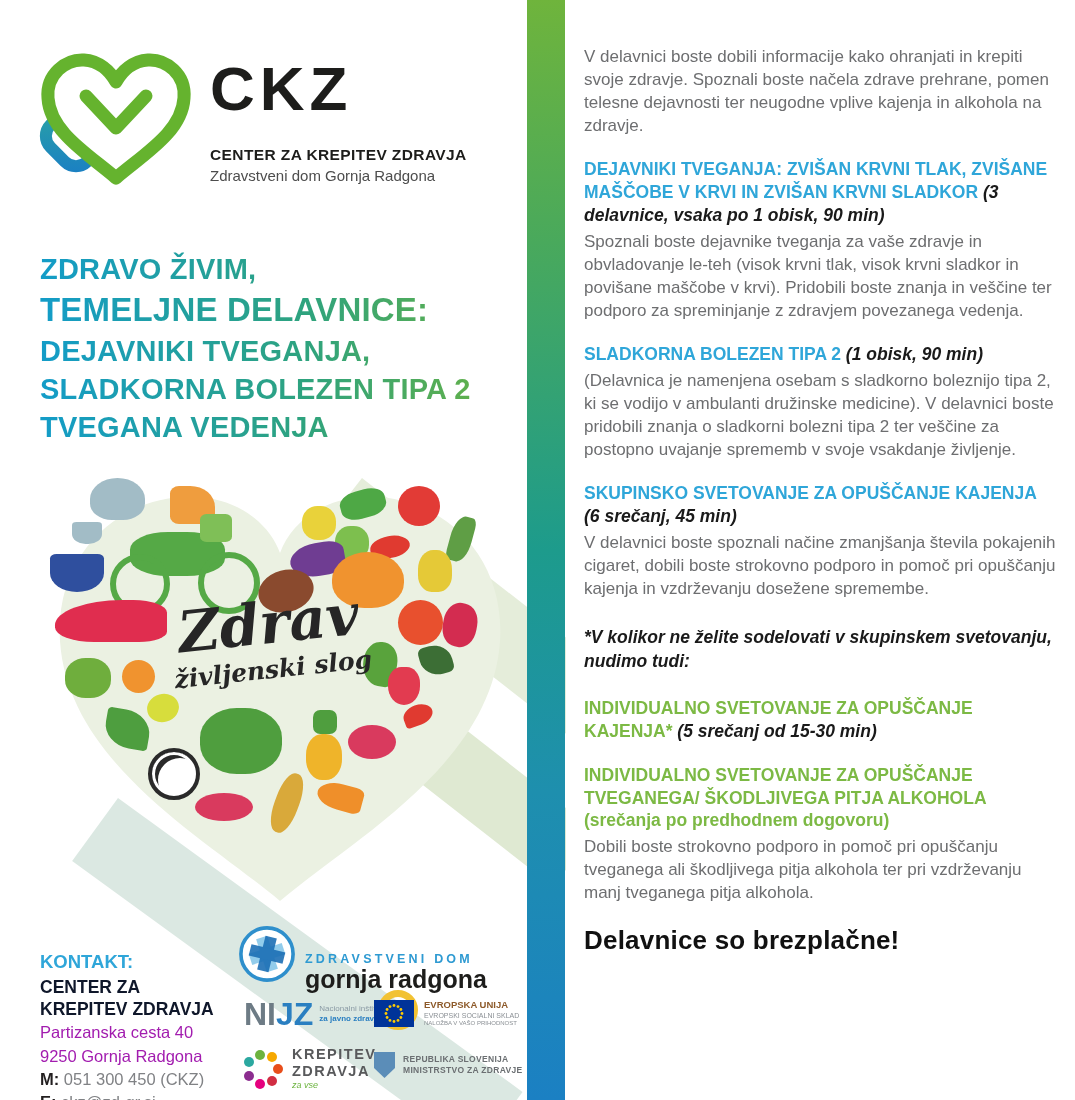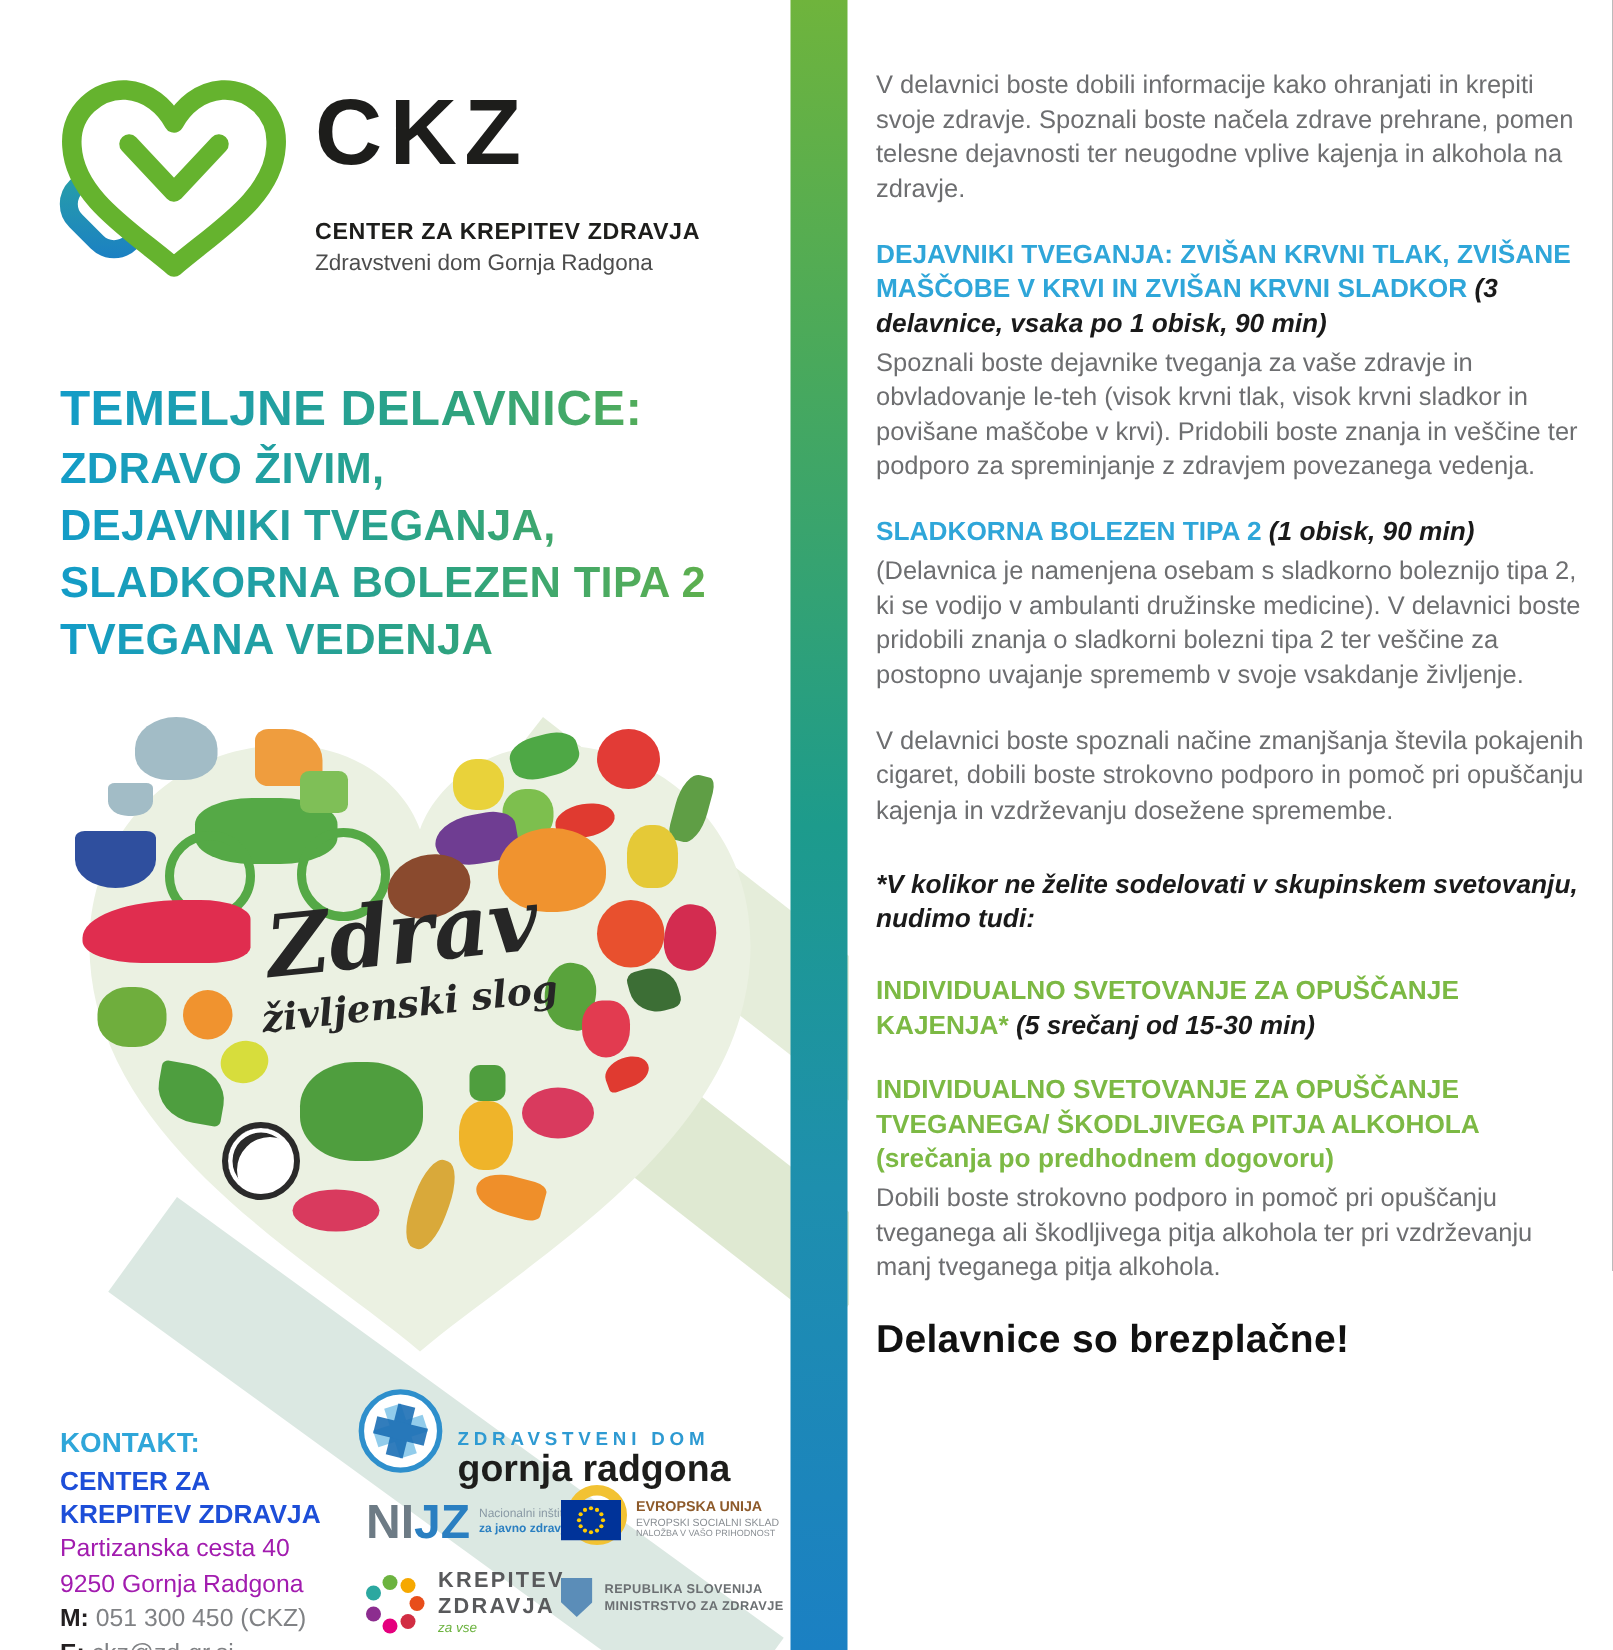--- a/index.html
+++ b/index.html
@@ -44,21 +44,21 @@
   .heart-script{
     position:absolute;left:100px;top:146px;width:280px;text-align:center;
     transform:rotate(-6deg);color:#262626;z-index:4;
     font-family:"DejaVu Serif", serif;font-style:italic;
   }
   .heart-script .s1{font-size:57px;font-weight:700;line-height:1;}
   .heart-script .s2{font-size:25px;font-weight:700;margin-top:4px;}
   
   .contact{position:absolute;left:40px;top:950px;width:200px;z-index:3;font-size:16.5px;line-height:1.28;}
   .contact .c-head{color:#2fa6d9;font-weight:800;font-size:18.5px;margin-bottom:2px;}
-  .contact .c-org{color:#1d4ed8;font-weight:800;font-size:17.5px;}
+  .contact .c-org{color:#0f172a;font-weight:800;font-size:17.5px;}
   .contact .c-addr{color:#a21caf;margin-top:2px;}
   .contact .c-line{color:#808285;margin-top:2px;}
   .contact .c-line b{color:#231f20;}
   
   .zd-logo{position:absolute;left:238px;top:916px;display:flex;align-items:center;z-index:3;}
   .zd-text{margin-left:9px;margin-top:36px;}
   .zd-l1{font-size:12.5px;font-weight:700;letter-spacing:3.2px;color:#2e9ad2;}
   .zd-l2{font-size:25px;font-weight:800;color:#1d1d1b;line-height:1;margin-top:1px;}
   .nijz{position:absolute;left:244px;top:998px;display:flex;align-items:center;z-index:6;}
   .nijz-big{font-size:32px;font-weight:800;line-height:1;}
@@ -119,22 +119,22 @@
       <path d="M50 48 L80 80 L110 48" fill="none" stroke="#65b32e" stroke-width="13" stroke-linejoin="round" stroke-linecap="round"></path>
     </svg>
     <div class="brand-text">
       <div class="ckz">CKZ</div>
       <div class="ckz-name">CENTER ZA KREPITEV ZDRAVJA</div>
       <div class="ckz-sub">Zdravstveni dom Gornja Radgona</div>
     </div>
   </header>
 
   <h1 class="main-title">
+    <span class="t-line">ZDRAVO ŽIVIM,</span>
     <span class="t-line t-big">TEMELJNE DELAVNICE:</span>
-    <span class="t-line">ZDRAVO ŽIVIM,</span>
     <span class="t-line">DEJAVNIKI TVEGANJA,</span>
     <span class="t-line">SLADKORNA BOLEZEN TIPA 2</span>
     <span class="t-line">TVEGANA VEDENJA</span>
   </h1>
 
   <div class="heart-wrap">
     <svg class="heart-shape" width="500" height="480" viewBox="0 0 500 470">
       <path d="M250 448 C 175 385 38 310 30 188 C 24 98 94 40 166 44 C 210 46 240 72 250 100 C 260 72 290 46 334 44 C 406 40 476 98 470 188 C 462 310 325 385 250 448 Z" fill="#ebf1e2"></path>
     </svg>
     <div id="heart-icons">
@@ -288,20 +288,23 @@
     </div>
 
     <div class="sec">
       <div class="sec-h">
         <span class="tt-blue">SLADKORNA BOLEZEN TIPA 2</span><span class="meta"> (1 obisk, 90 min)</span>
       </div>
       <div class="sec-b">(Delavnica je namenjena osebam s sladkorno boleznijo tipa 2, ki se vodijo v ambulanti družinske medicine). V delavnici boste pridobili znanja o sladkorni bolezni tipa 2 ter veščine za postopno uvajanje sprememb v svoje vsakdanje življenje.</div>
     </div>
 
     <div class="sec">
+      <div class="sec-h">
+        <span class="tt-blue">SKUPINSKO SVETOVANJE ZA OPUŠČANJE KAJENJA</span><span class="meta"> (6 srečanj, 45 min)</span>
+      </div>
       <div class="sec-b">V delavnici boste spoznali načine zmanjšanja števila pokajenih cigaret, dobili boste strokovno podporo in pomoč pri opuščanju kajenja in vzdrževanju dosežene spremembe.</div>
     </div>
 
     <div class="note">*V kolikor ne želite sodelovati v skupinskem svetovanju, nudimo tudi:</div>
 
     <div class="sec">
       <div class="sec-h">
         <span class="tt-green">INDIVIDUALNO SVETOVANJE ZA OPUŠČANJE KAJENJA*</span><span class="meta"> (5 srečanj od 15-30 min)</span>
       </div>
     </div>

